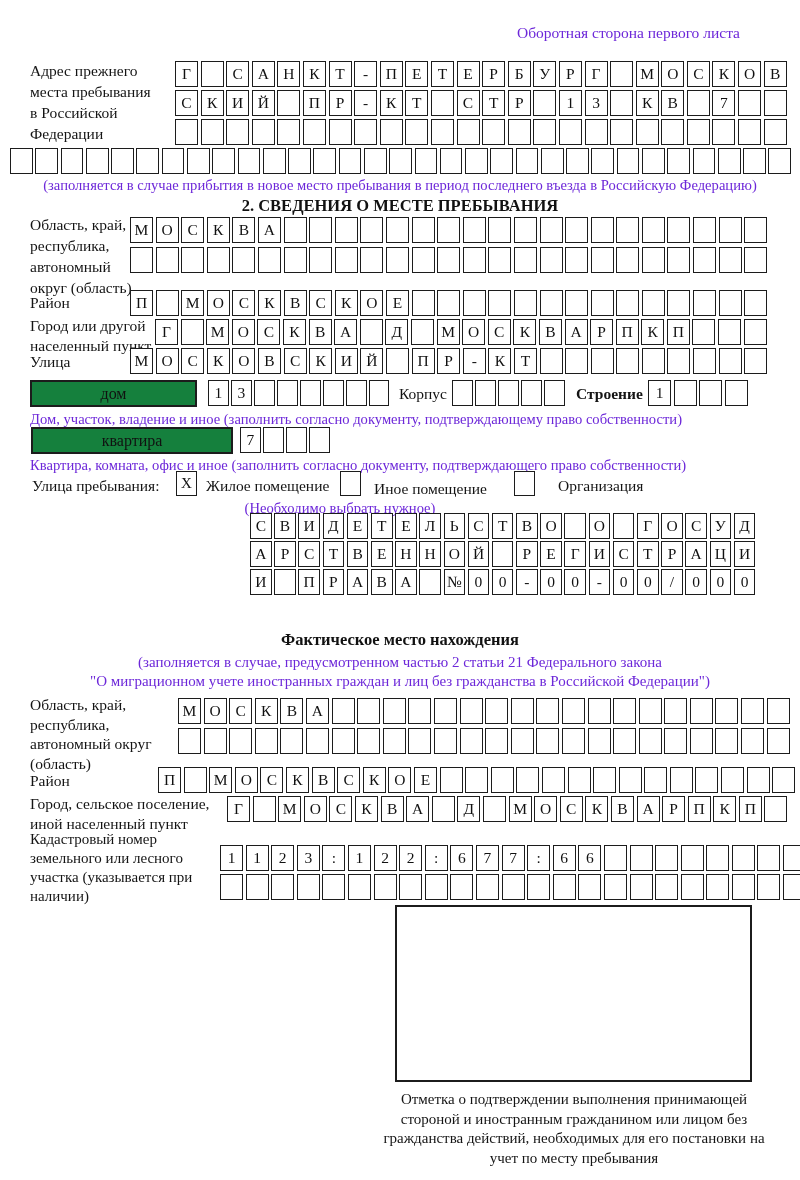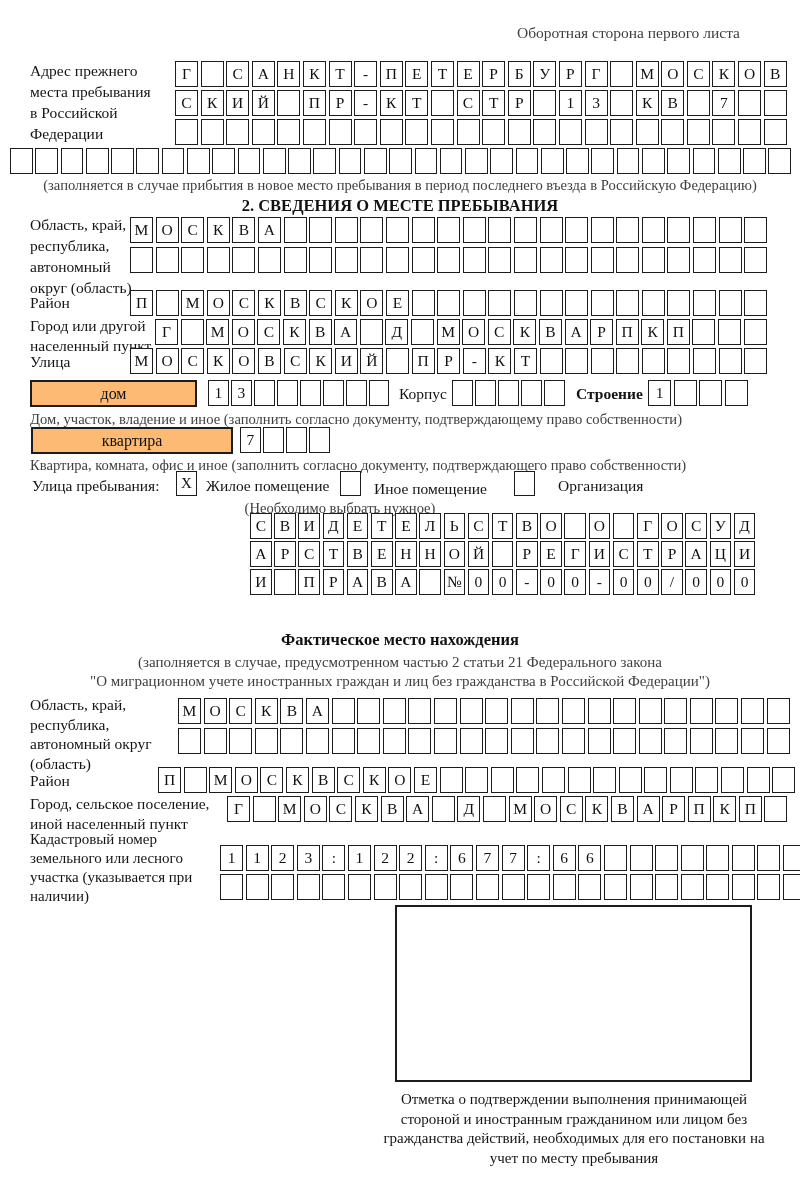--- a/index.html
+++ b/index.html
@@ -1,28 +1,28 @@
 <!DOCTYPE html>
 <html><head>
 <meta charset="utf-8">
 <style>
   html,body{margin:0;padding:0;background:#fff;}
   .page{position:relative;width:800px;height:1180px;background:#ffffff;
         font-family:"Liberation Serif","DejaVu Serif",serif;color:#111;overflow:hidden;}
   .lbl{position:absolute;font-size:15.5px;line-height:21px;color:#141414;}
-  .cap{position:absolute;font-size:14.6px;color:#404040;white-space:nowrap;}
+  .cap{position:absolute;font-size:14.6px;color:#6d28d9;white-space:nowrap;}
   .center{left:0;width:800px;text-align:center;white-space:nowrap;}
   .title{position:absolute;font-weight:bold;font-size:16.5px;}
   .boxrow{position:absolute;display:flex;gap:2.6px;}
   .cell{box-sizing:border-box;flex:0 0 23px;width:23px;height:26px;border:1.8px solid #1c1c1c;
         display:flex;align-items:center;justify-content:center;font-size:15.5px;color:#111;background:#fff;}
   .boxrow.small .cell{flex-basis:21.6px;width:21.6px;}
   .boxrow.sm{gap:2.4px}.boxrow.sm .cell{flex-basis:20.6px;width:20.6px;}
   .boxrow.w31{gap:2.6px}.boxrow.w31 .cell{flex-basis:22.7px;width:22.7px;}
-  .bigbox{position:absolute;box-sizing:border-box;border:2px solid #1c1c1c;background:#fdba74;
+  .bigbox{position:absolute;box-sizing:border-box;border:2px solid #1c1c1c;background:#15803d;
           display:flex;align-items:center;justify-content:center;font-size:16px;height:27px;}
   .chk{position:absolute;box-sizing:border-box;width:21px;height:25px;border:1.8px solid #1c1c1c;
        display:flex;align-items:center;justify-content:center;font-size:15px;background:#fff;}
   .stamp{position:absolute;box-sizing:border-box;border:2px solid #1c1c1c;background:#fff;}
   .stampcap{position:absolute;font-size:15px;line-height:19.5px;text-align:center;color:#141414;}
 </style>
 </head>
 <body>
 
 <div class="page">

